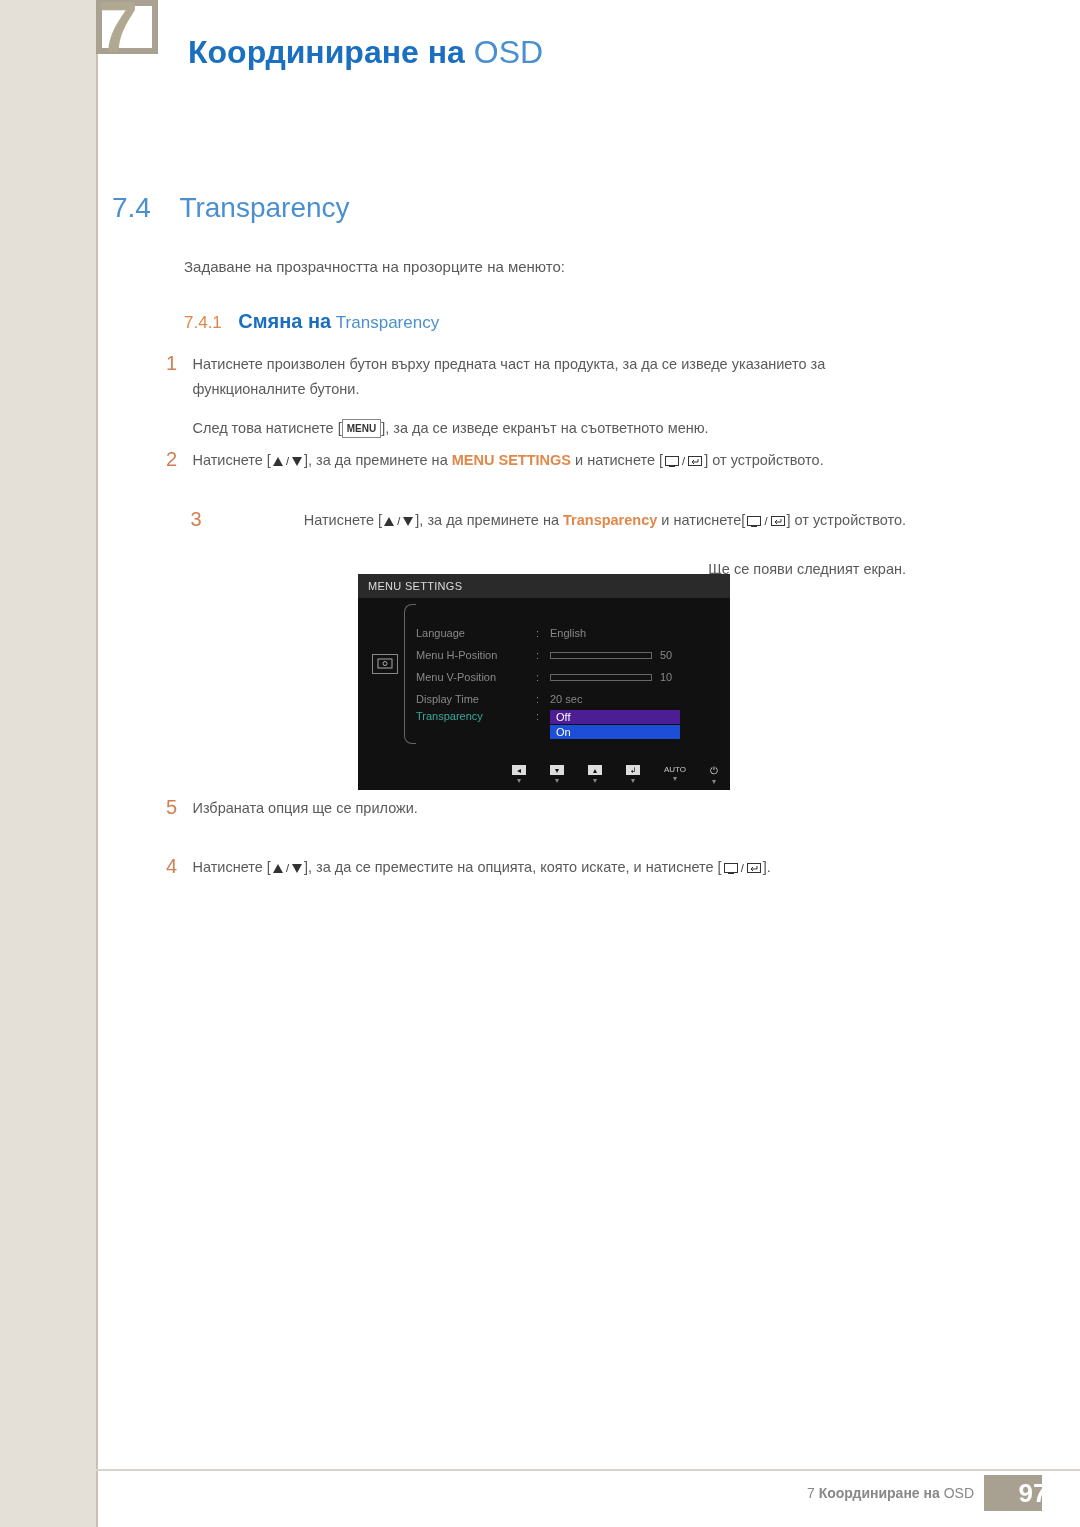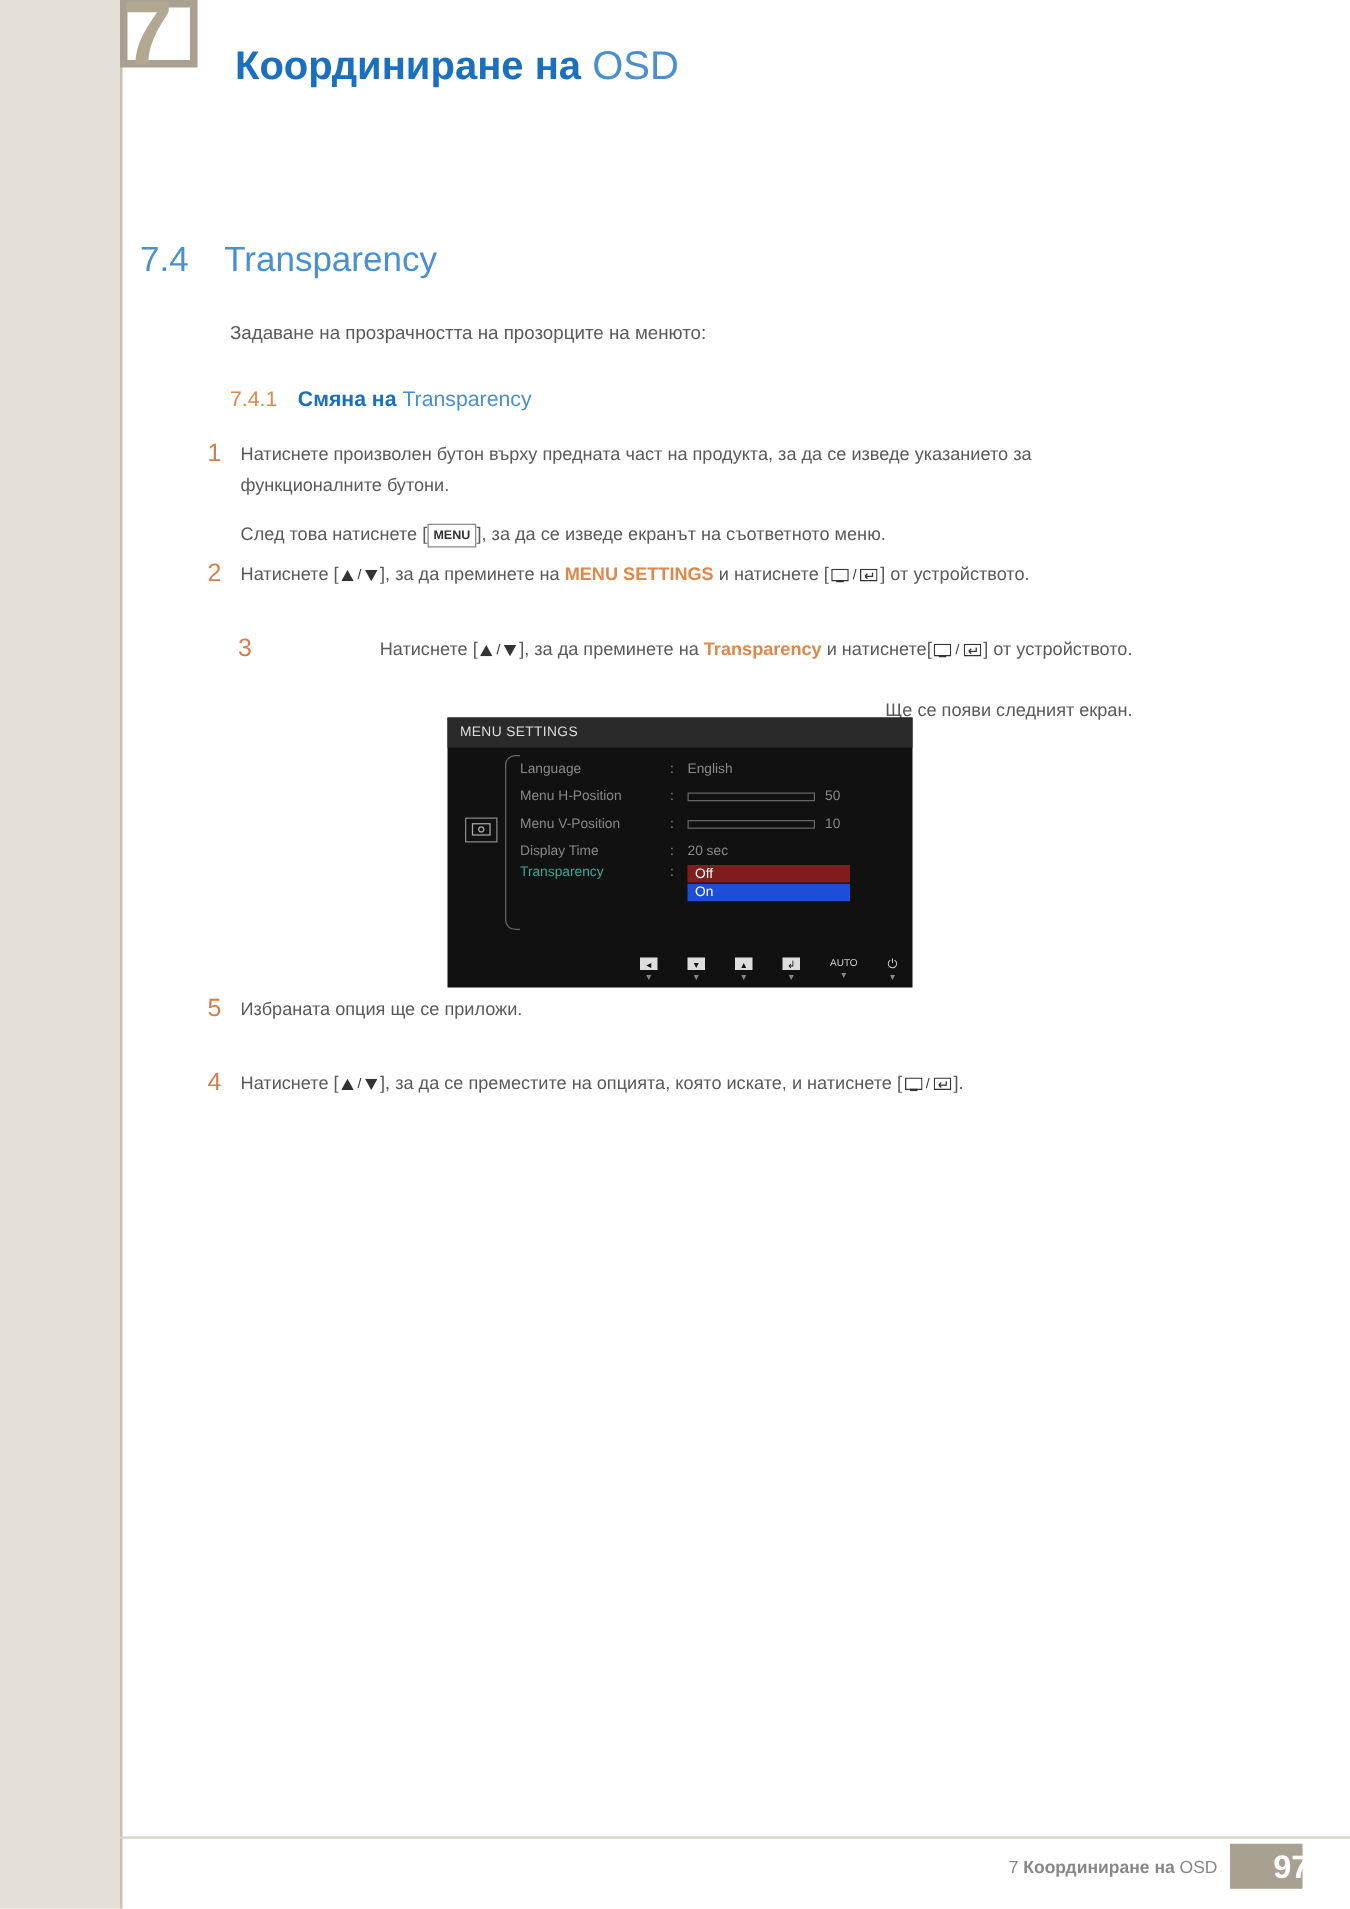--- a/index.html
+++ b/index.html
@@ -17,54 +17,54 @@
     .chapter-title .light { color: #4a90d0; font-weight: 300; }
     
     .section-row { position: absolute; left: 112px; top: 192px; }
     .section-num { font-size: 28px; color: #4a90d0; font-weight: 300; }
     .section-title { font-size: 28px; color: #4a90d0; font-weight: 300; margin-left: 24px; }
     
     .intro-text { position: absolute; left: 184px; top: 258px; font-size: 15px; color: #5a5a5a; }
     
     .subsection-row { position: absolute; left: 184px; top: 310px; }
     .subsection-num { font-size: 17px; color: #e0884a; font-weight: 300; }
-    .subsection-title-bold { font-size: 17px; color: #1a6fc0; font-weight: bold; margin-left: 12px; text-align: center; }
+    .subsection-title-bold { font-size: 20px; color: #1a6fc0; font-weight: bold; margin-left: 12px; text-align: center; }
     .subsection-title-light { font-size: 17px; color: #4a90d0; font-weight: 300; }
     
     .step { position: absolute; left: 166px; width: 740px; }
     .step-num { display: inline-block; vertical-align: top; font-size: 20px; color: #d08050; font-weight: 300; width: 22px; }
     .step-text { display: inline-block; vertical-align: top; width: 700px; font-size: 14.5px; color: #5a5a5a; line-height: 1.7; }
     .hl { color: #e0884a; font-weight: bold; }
     .menu-box { display: inline-block; border: 1px solid #888; padding: 0 4px; font-size: 10px; font-weight: bold; color: #333; vertical-align: 1px; }
     
     .icon-group { display: inline-flex; align-items: center; padding: 0 2px; vertical-align: middle; font-size: 11px; color: #333; }
     
     .step1 { top: 352px; }
     .step2 { top: 448px; }
     .step3 { top: 508px; text-align: right; }
     .step4 { top: 855px; }
     .step5 { top: 796px; }
     .substep { top: 416px; }
     
     
     .osd { position: absolute; left: 358px; top: 574px; width: 372px; height: 216px; background: #111; font-family: Arial, sans-serif; }
     .osd-title { background: #2a2a2a; color: #ddd; font-size: 11px; padding: 6px 10px; letter-spacing: 0.3px; }
-    .osd-body { position: relative; padding: 6px 12px 10px 58px; }
+    .osd-body { position: relative; padding: 24px 12px 10px 58px; }
     .osd-left-icon { position: absolute; left: 14px; top: 56px; width: 26px; height: 20px; border: 1px solid #888; display: flex; align-items: center; justify-content: center; }
     .osd-left-icon svg { }
     .osd-bracket { position: absolute; left: 46px; top: 6px; width: 12px; height: 140px; border-left: 1px solid #666; border-top: 1px solid #666; border-bottom: 1px solid #666; border-radius: 8px 0 0 8px; }
     .osd-row { display: flex; align-items: center; height: 22px; font-size: 11px; }
     .osd-label { width: 120px; color: #888; }
     .osd-label.active { color: #3aa89a; }
     .osd-sep { width: 14px; color: #888; }
     .osd-val { color: #888; }
     .osd-slider { width: 102px; height: 7px; border: 1px solid #666; position: relative; margin-right: 8px; }
     .osd-slider-fill { height: 100%; background: #4a4a4a; }
     .osd-slider-num { color: #888; font-size: 11px; }
-    .osd-option-box { background: #7f1d1d; color: #fff; font-size: 11px; padding: 1px 6px; width: 130px; display: block; margin-bottom: 1px; }
+    .osd-option-box { background: #4c1d95; color: #fff; font-size: 11px; padding: 1px 6px; width: 130px; display: block; margin-bottom: 1px; }
     .osd-option-box2 { background: #1d4ed8; color: #fff; font-size: 11px; padding: 1px 6px; width: 130px; display: block; }
     
     .osd-bottom { position: absolute; bottom: 4px; left: 0; right: 0; display: flex; justify-content: flex-end; padding: 0 12px; gap: 24px; }
     .osd-btn { display: flex; flex-direction: column; align-items: center; font-size: 8px; color: #888; }
     .osd-btn-icon { width: 14px; height: 10px; background: #ddd; margin-bottom: 1px; display:flex; align-items:center; justify-content:center; font-size:8px; color:#111; }
     
     
     .footer-line { position: absolute; left: 96px; right: 0; bottom: 56px; height: 2px; background: #d8d4cc; }
     .footer-text { position: absolute; right: 106px; bottom: 26px; font-size: 14px; color: #888; }
     .footer-text .bold { font-weight: bold; color: #888; }

